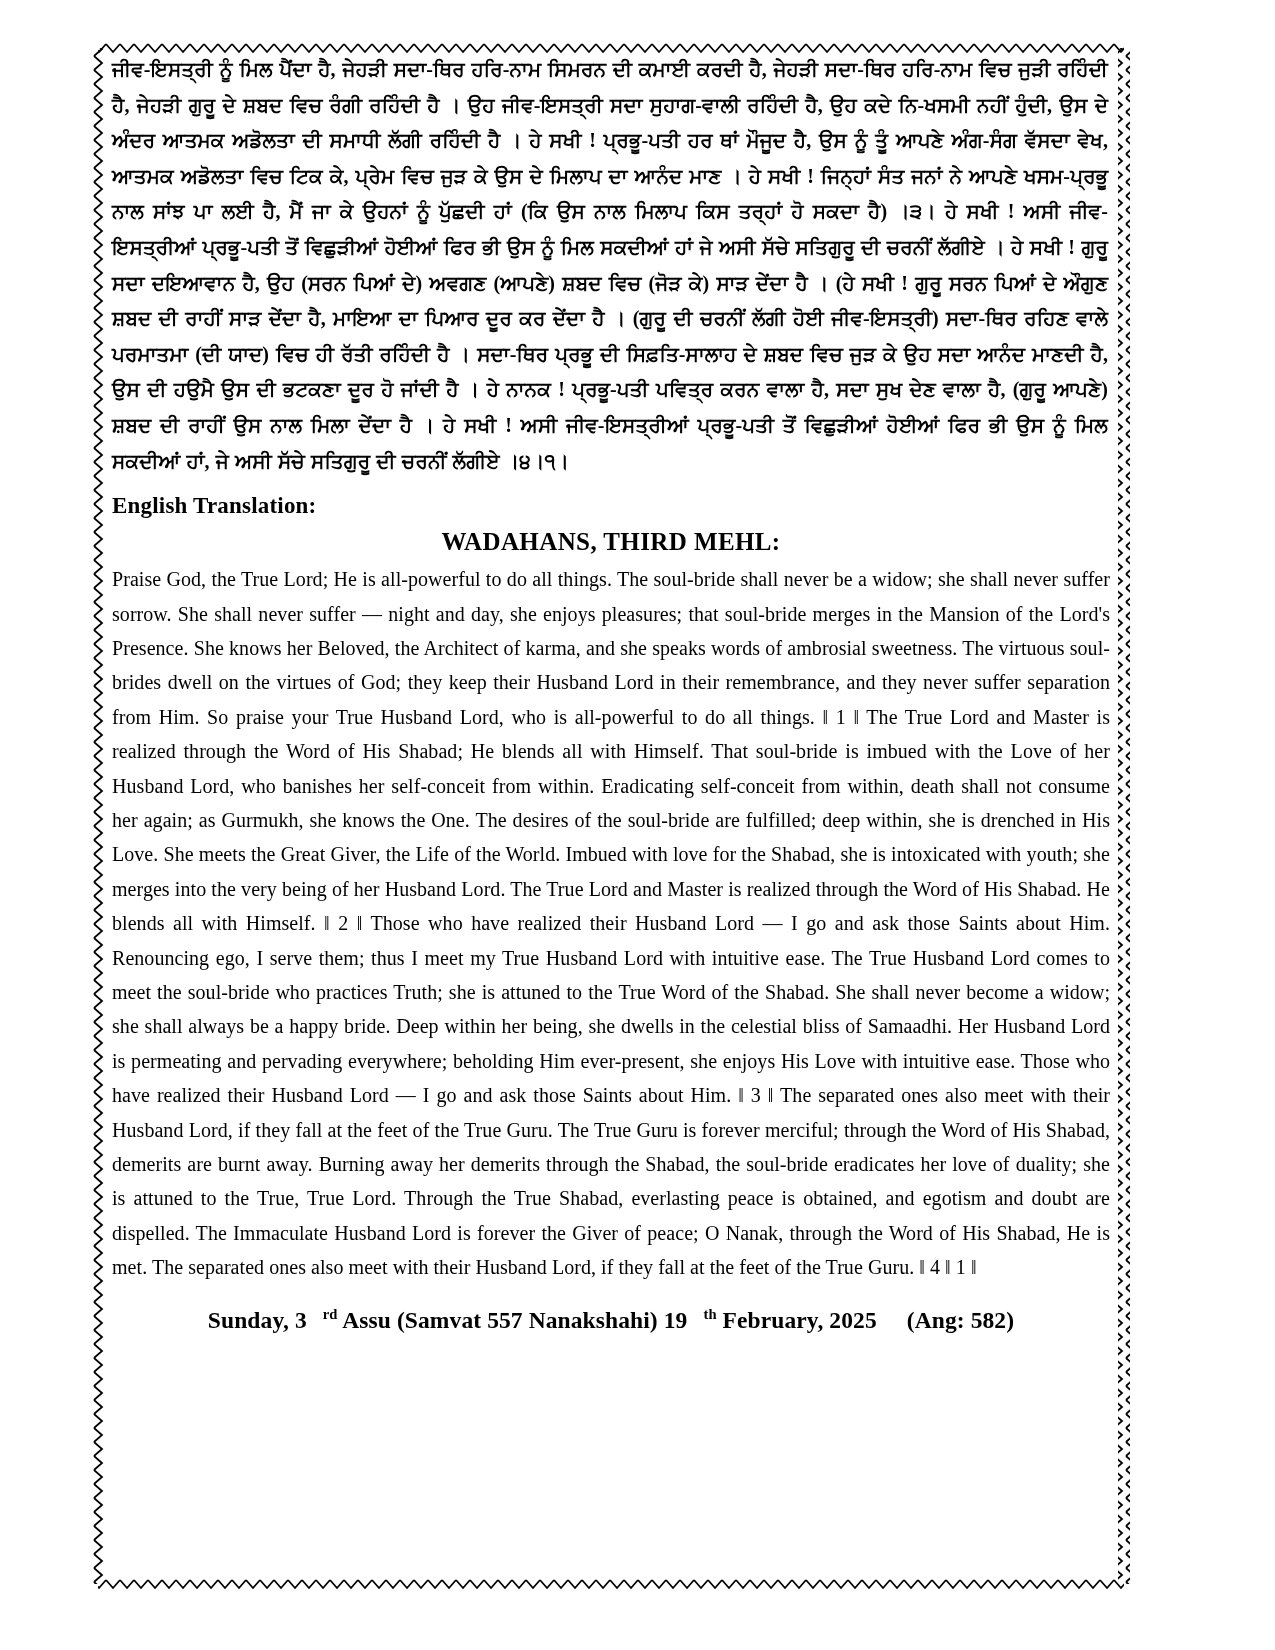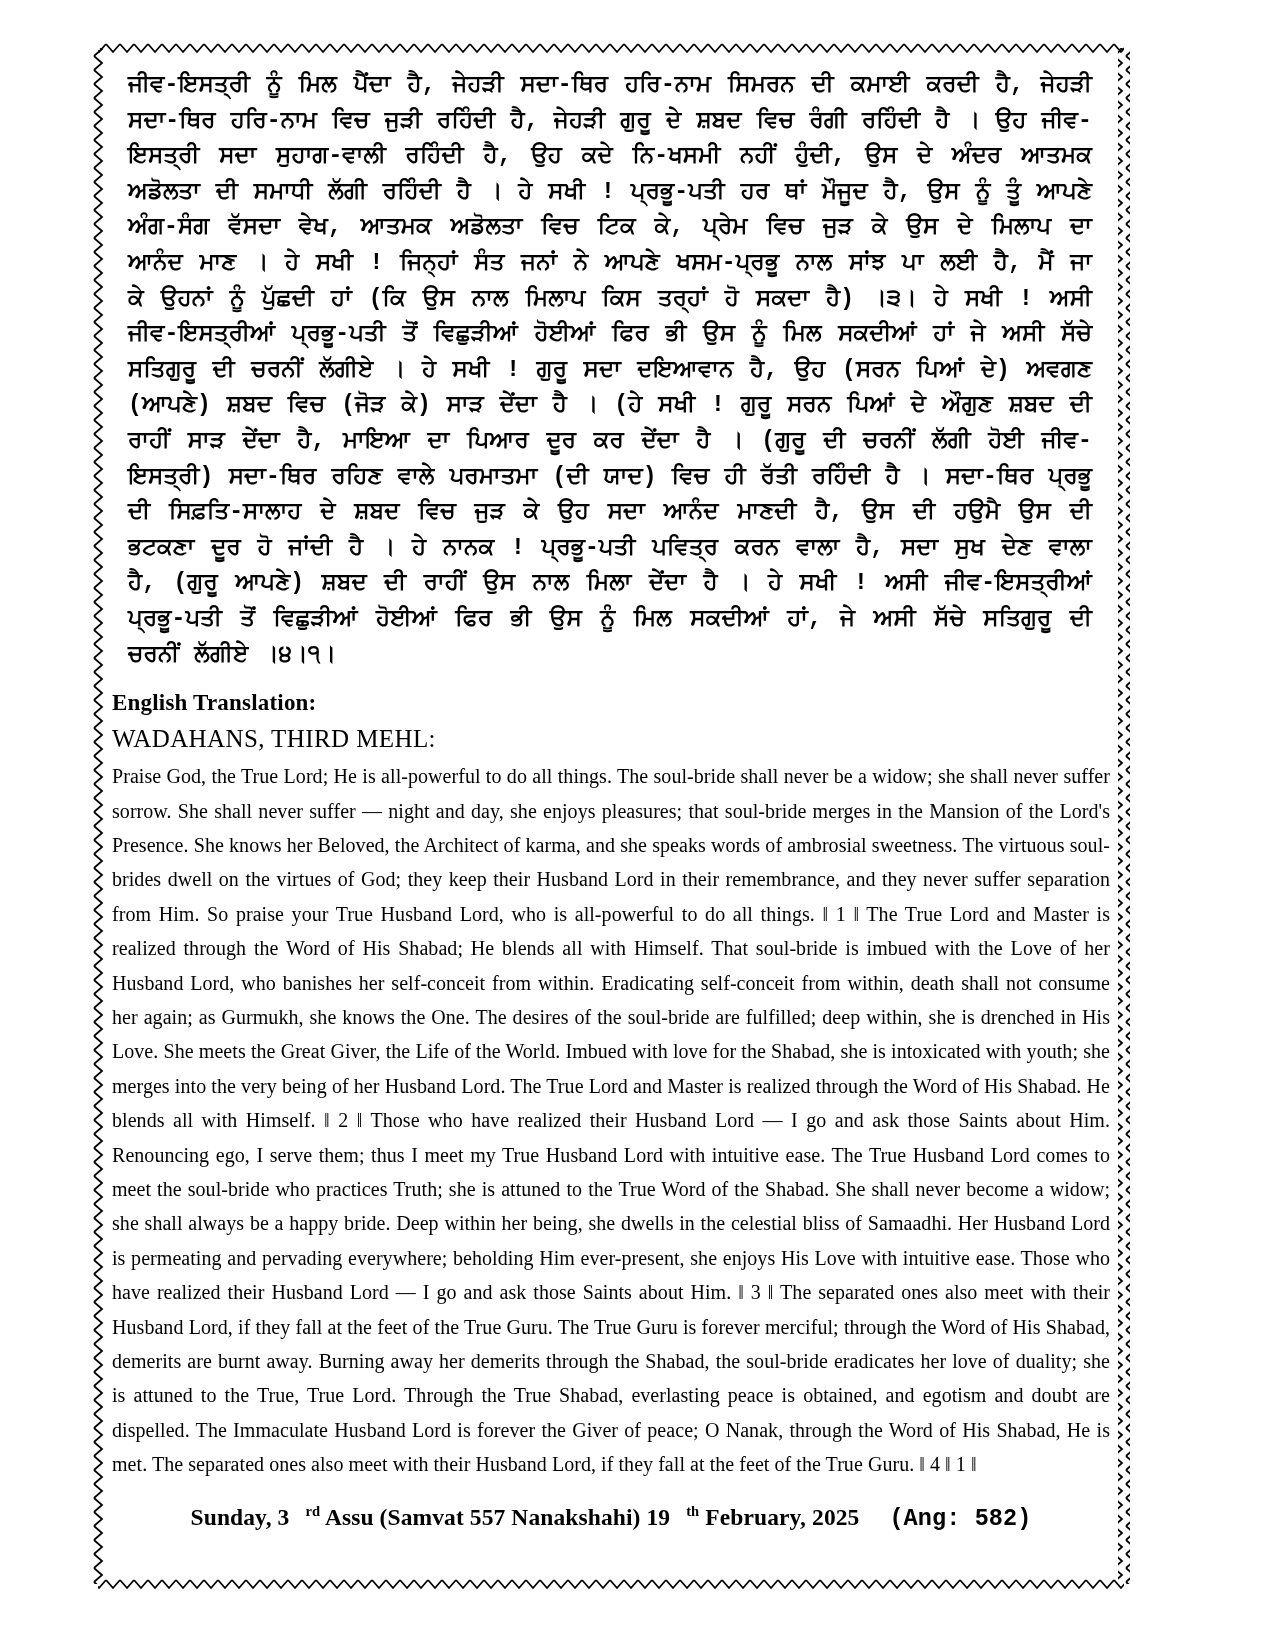--- a/index.html
+++ b/index.html
@@ -38,47 +38,47 @@
     position: absolute;
     left: 112px;
     top: 52px;
     width: 998px;
     height: 1528px;
     box-sizing: border-box;
   }
 
   
   .punjabi-block {
-    font-family: Liberation Mono, monospace;
+    font-family: Liberation Serif, serif;
     font-weight: bold;
-    font-size: 23px;
+    font-size: 20px;
     line-height: 35.6px;
     text-align: justify;
     text-justify: inter-word;
     letter-spacing: 0.1px;
-    margin: 16px;
+    margin: 0;
     padding: 0 2px 0 0;
     word-spacing: 1px;
   }
 
   
   .translation-label {
     margin-top: 13px;
     font-size: 23px;
     font-weight: bold;
     text-underline-offset: 2px;
     line-height: 28px;
     letter-spacing: 0.2px;
   }
 
   
   .heading-main,
   .heading-sub {
-    text-align: left;
-    font-weight: normal;
+    text-align: center;
+    font-weight: bold;
     letter-spacing: 0.4px;
   }
   .heading-main {
     font-size: 25px;
     line-height: 32px;
     margin-top: 6px;
   }
   .heading-sub {
     font-size: 25px;
     line-height: 32px;
@@ -106,21 +106,20 @@
   }
   .footer-line sup {
     font-size: 0.62em;
     vertical-align: super;
     line-height: 0;
     margin-left: 16px;
   }
   .footer-line .ang {
     margin-left: 24px;
     white-space: nowrap;
-    font-family: Liberation Mono, monospace;
   }
 </style>
 </head>
 <body>
 
 <div class="page">
 
   <div class="border-frame">
     <svg viewBox="0 0 1038 1548" preserveAspectRatio="none" aria-hidden="true">
       <defs>

